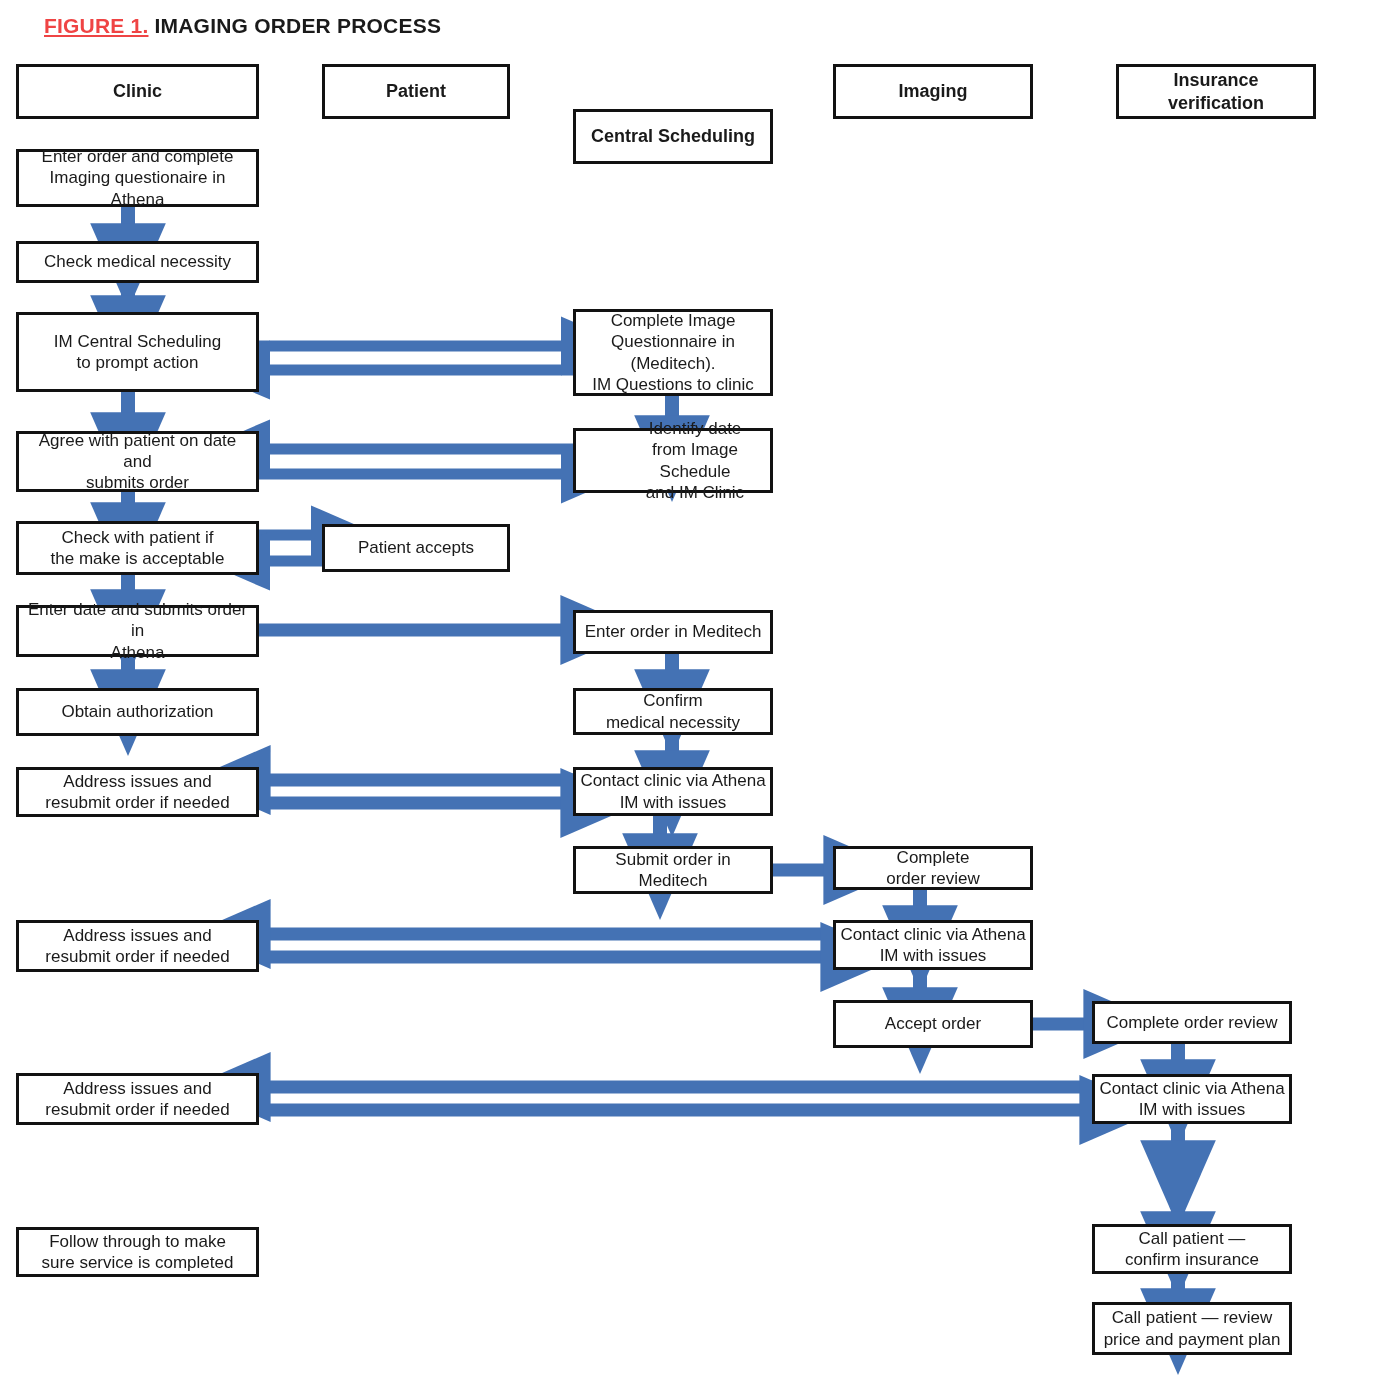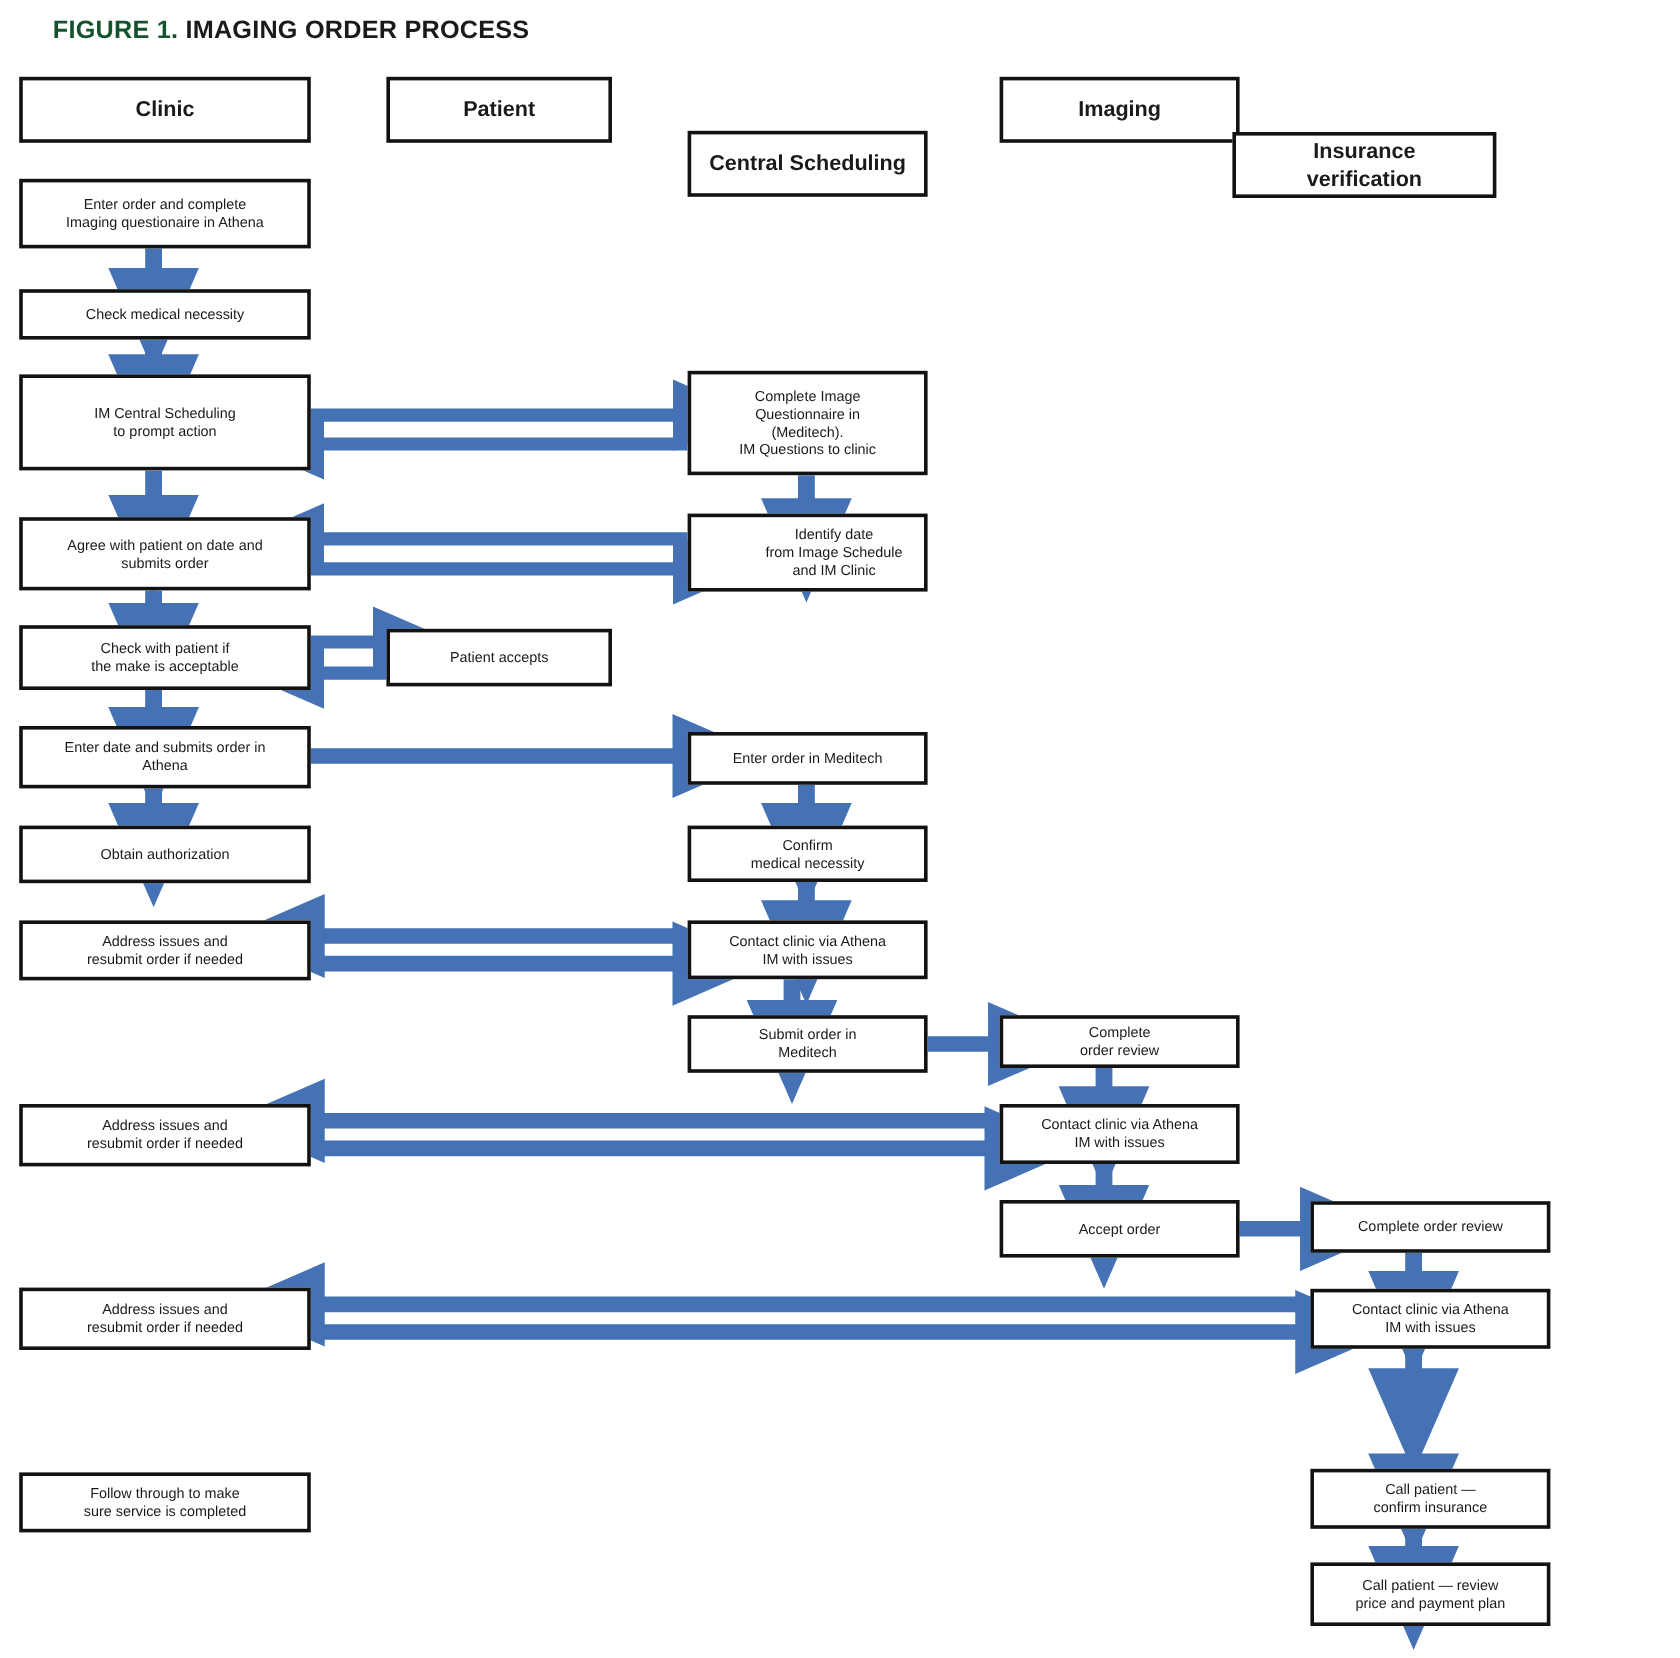--- a/index.html
+++ b/index.html
@@ -23,37 +23,38 @@
   .title {
     position: absolute;
     left: 44px;
     top: 14px;
     font-size: 21px;
     font-weight: bold;
     letter-spacing: 0.2px;
     white-space: nowrap;
   }
   .title .fig {
-    color: #14532d;
+    color: #ef4444;
+    text-decoration: underline;
   }
   .title .rest {
     color: #1a1a1a;
   }
 
   
   .box {
     position: absolute;
     box-sizing: border-box;
     border: 3px solid #121212;
     background: #ffffff;
     display: flex;
     align-items: center;
     justify-content: center;
     text-align: center;
-    font-size: 12px;
+    font-size: 17px;
     line-height: 1.24;
     color: #1a1a1a;
     padding: 2px 4px;
     z-index: 5;
     white-space: pre-line;
   }
   .box.header {
     font-weight: bold;
     font-size: 18px;
     border-width: 3px;
@@ -201,21 +202,21 @@
   </svg>
 
   <div class="box header" style="left:16px;top:64px;width:243px;height:55px;">Clinic</div>
 
   <div class="box header" style="left:322px;top:64px;width:188px;height:55px;">Patient</div>
 
   <div class="box header" style="left:573px;top:64px;width:200px;height:55px;margin-top:45px;">Central Scheduling</div>
 
   <div class="box header" style="left:833px;top:64px;width:200px;height:55px;">Imaging</div>
 
-  <div class="box header" style="left:1027px;top:64px;width:220px;height:55px;margin-top:46px;">Insurance
+  <div class="box header" style="left:1116px;top:64px;width:200px;height:55px;">Insurance
 verification</div>
 
   <div class="box" style="left:16px;top:149px;width:243px;height:58px;">Enter order and complete
 Imaging questionaire in Athena</div>
 
   <div class="box" style="left:16px;top:241px;width:243px;height:42px;">Check medical necessity</div>
 
   <div class="box" style="left:16px;top:312px;width:243px;height:80px;">IM Central Scheduling
 to prompt action</div>
 

